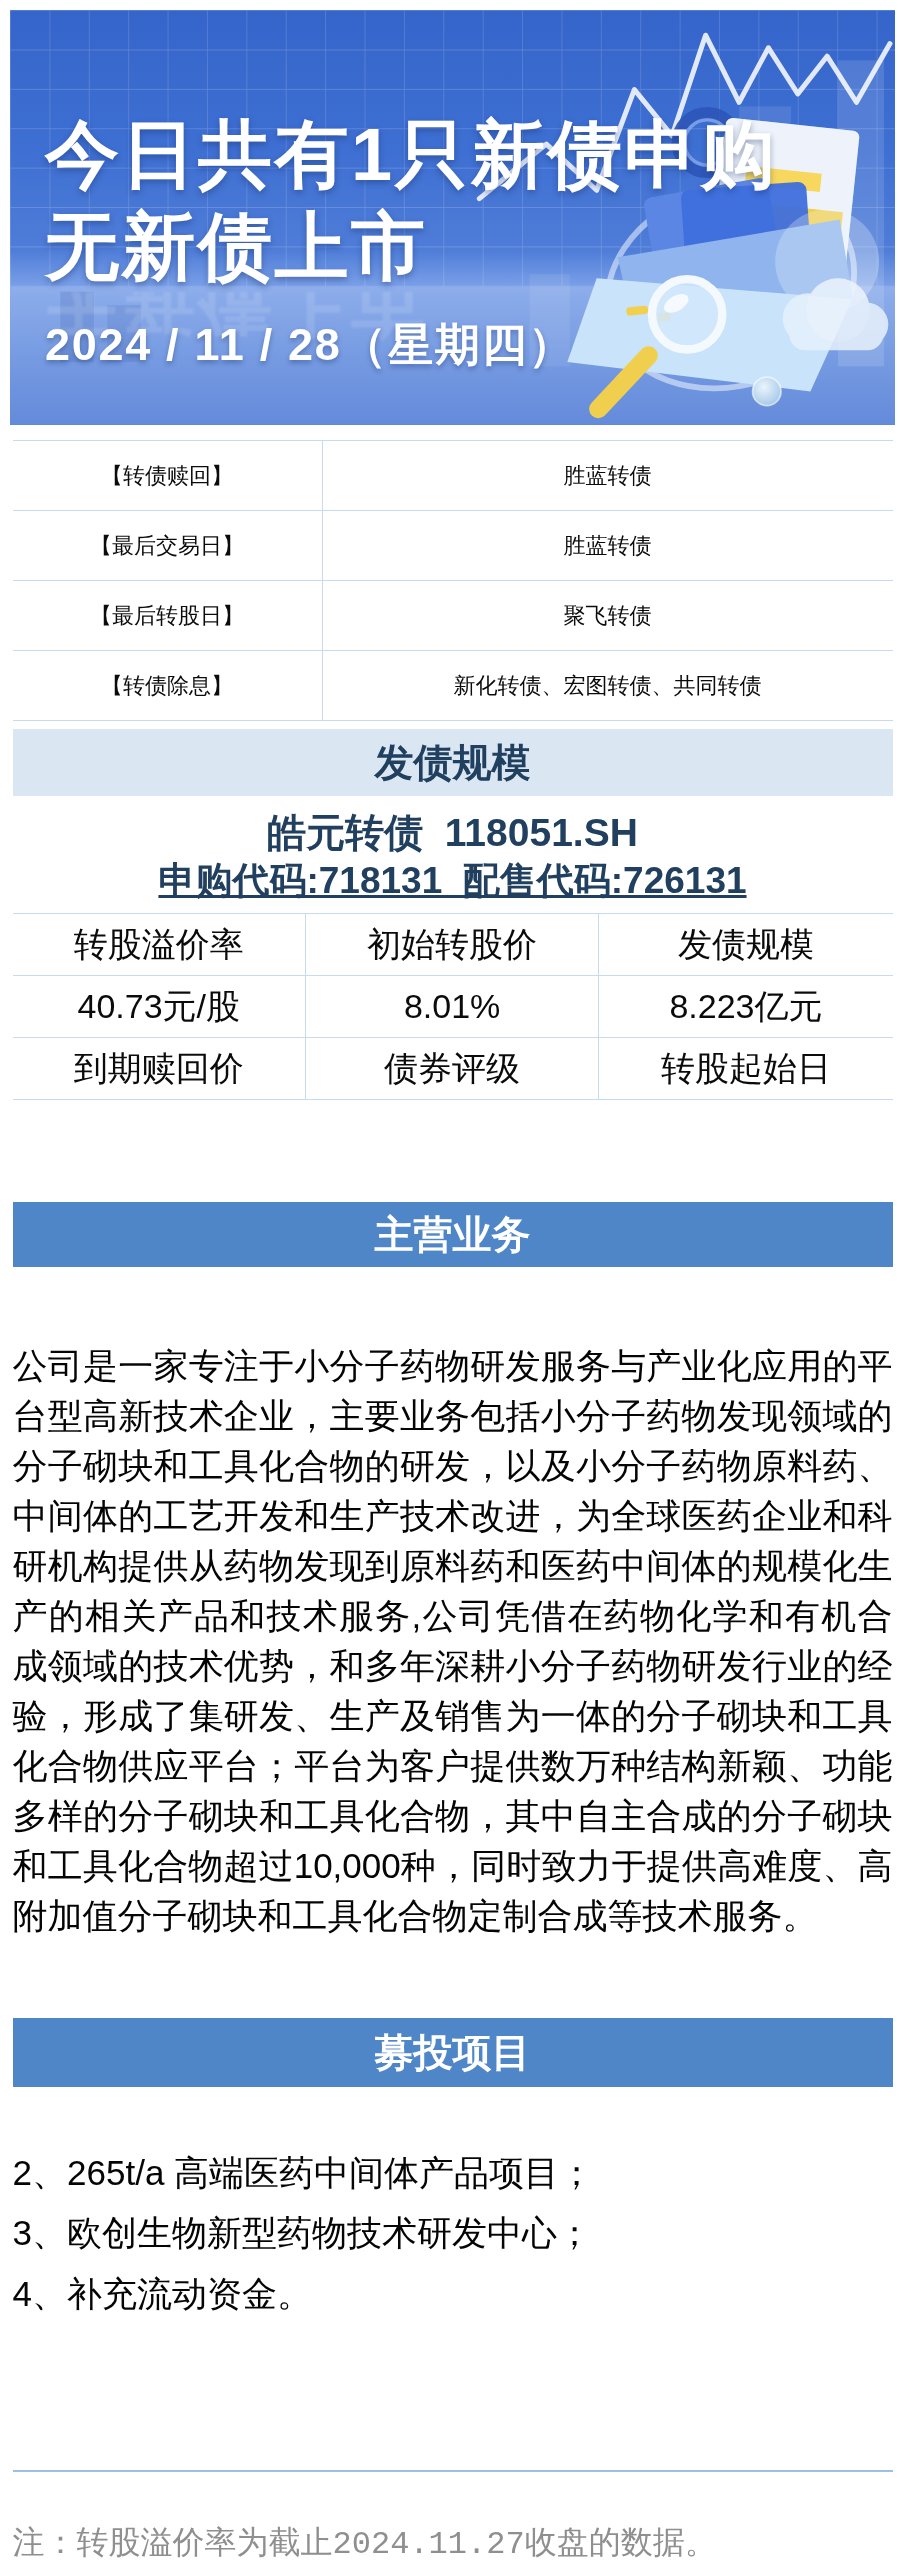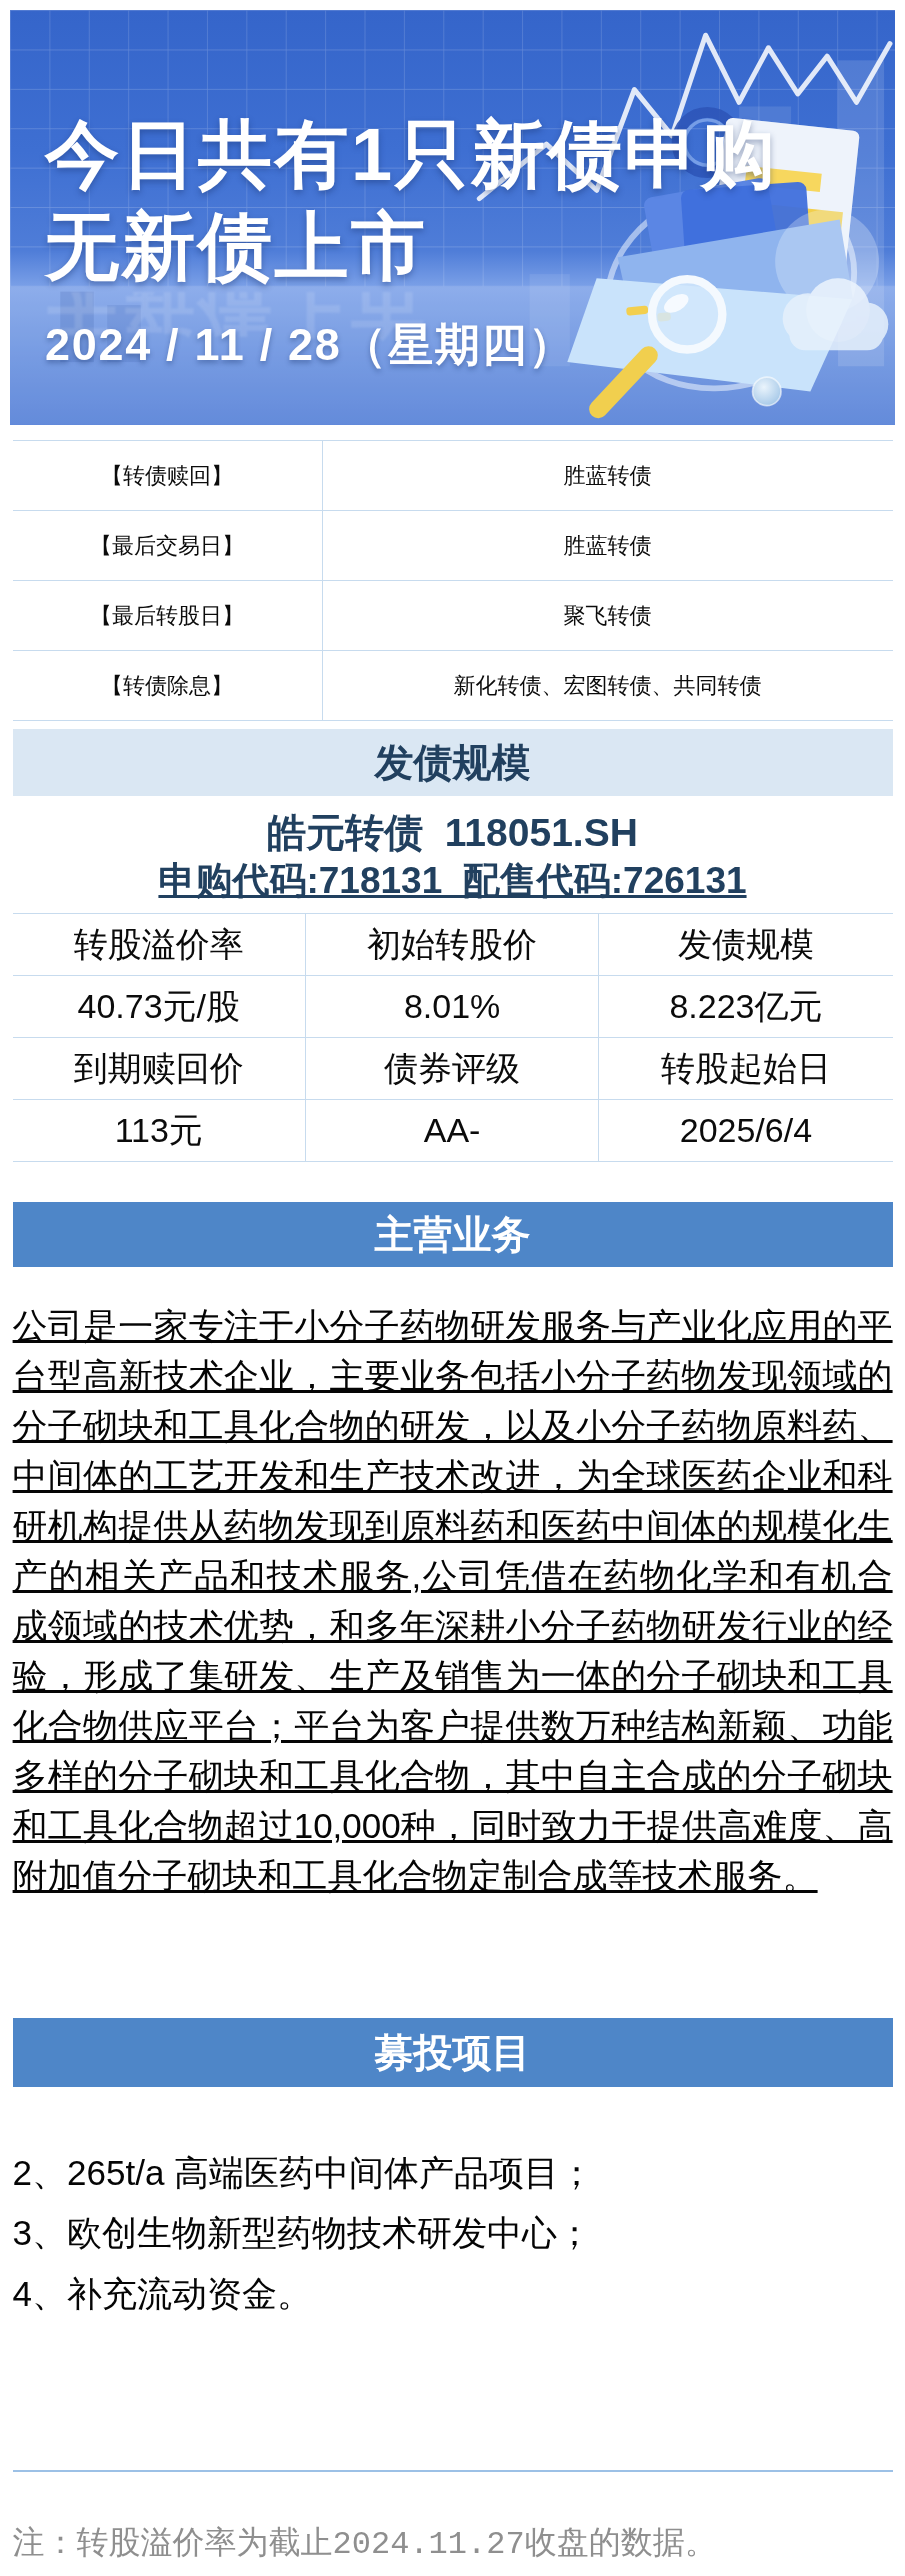--- a/index.html
+++ b/index.html
@@ -60,22 +60,22 @@
 
   
   .detail-table{left:12.6px;top:913px;width:880px;border-top:1.7px solid #c7dbee;border-bottom:1.7px solid #c7dbee;}
   .drow{display:grid;grid-template-columns:1fr 1fr 1fr;height:61px;}
   .drow:not(:last-child){border-bottom:1.7px solid #c7dbee;}
   .dcell{display:flex;align-items:center;justify-content:center;font-size:34px;font-weight:500;color:#0b0b0b;}
   .dcell:not(:last-child){border-right:1.7px solid #c7dbee;}
 
   
   .paragraph{
-    left:12.6px;top:1301px;width:880px;margin:0;
-    font-size:35px;line-height:50px;font-weight:500;color:#050505;text-align:justify;text-decoration:underline;
+    left:12.6px;top:1341px;width:880px;margin:0;
+    font-size:35px;line-height:50px;font-weight:500;color:#050505;text-align:justify;
   }
   .proj-list{left:12.6px;top:2147px;width:880px;font-size:35px;line-height:52px;font-weight:500;color:#050505;}
   .proj-item{margin-bottom:8.4px;text-align:justify;}
 
   .divider{left:12.6px;top:2470px;width:880px;height:0;border:none;border-top:2.5px solid #9dc1e6;margin:0;}
   .footnote{left:12.6px;top:2521px;width:880px;font-size:32px;font-weight:400;color:#8f8f8f;font-family:Liberation Mono, monospace;}
 </style>
 </head>
 <body>
 
@@ -196,25 +196,20 @@
     <div class="drow">
       <div class="dcell">40.73元/股</div>
       <div class="dcell">8.01%</div>
       <div class="dcell">8.223亿元</div>
     </div>
     <div class="drow">
       <div class="dcell">到期赎回价</div>
       <div class="dcell">债券评级</div>
       <div class="dcell">转股起始日</div>
     </div>
-    <div class="drow">
-      <div class="dcell">113元</div>
-      <div class="dcell">AA-</div>
-      <div class="dcell">2025/6/4</div>
-    </div>
   </section>
 
   <div class="abs section-bar bar-biz">
     <span>主营业务</span>
   </div>
   <p class="abs paragraph">公司是一家专注于小分子药物研发服务与产业化应用的平台型高新技术企业，主要业务包括小分子药物发现领域的分子砌块和工具化合物的研发，以及小分子药物原料药、中间体的工艺开发和生产技术改进，为全球医药企业和科研机构提供从药物发现到原料药和医药中间体的规模化生产的相关产品和技术服务,公司凭借在药物化学和有机合成领域的技术优势，和多年深耕小分子药物研发行业的经验，形成了集研发、生产及销售为一体的分子砌块和工具化合物供应平台；平台为客户提供数万种结构新颖、功能多样的分子砌块和工具化合物，其中自主合成的分子砌块和工具化合物超过10,000种，同时致力于提供高难度、高附加值分子砌块和工具化合物定制合成等技术服务。</p>
 
   <div class="abs section-bar bar-proj">
     <span>募投项目</span>
   </div>

